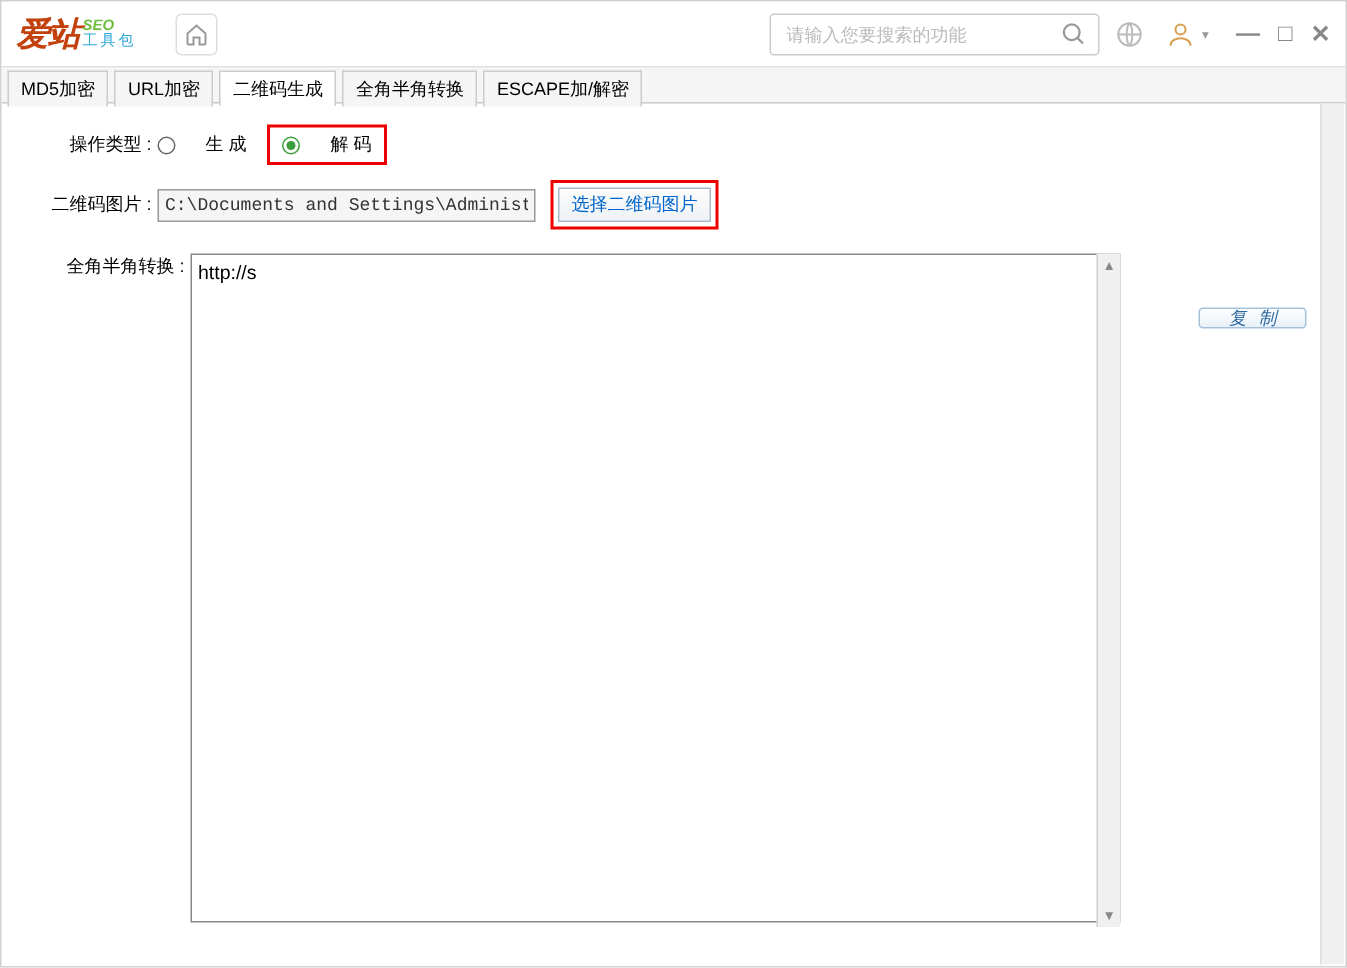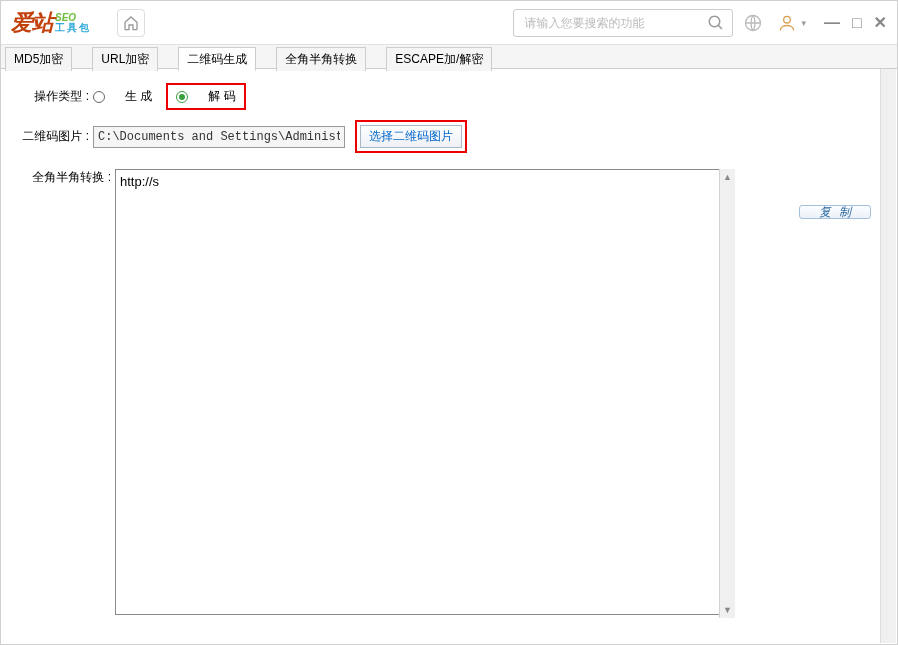--- a/index.html
+++ b/index.html
@@ -3,36 +3,36 @@
 <meta charset="utf-8">
 <style>
   * { box-sizing: border-box; margin: 0; padding: 0; }
   body { font-family: "Microsoft YaHei", SimSun, sans-serif; font-size: 12px; background: #fff; width: 898px; height: 645px; overflow: hidden; border: 1px solid #d0d0d0; position: relative; }
   
   .titlebar { height: 44px; display: flex; align-items: center; padding: 0 10px; background: #fff; border-bottom: 1px solid #e0e0e0; position: relative; }
   .logo { display: flex; align-items: center; margin-right: 20px; }
   .logo-text { font-size: 22px; font-weight: bold; color: #c2410c; font-style: italic; letter-spacing: -1px; }
   .logo-sub { font-size: 10px; margin-left: 2px; line-height: 10px; }
   .logo-seo { color: #6fbf3f; font-weight: bold; font-style: italic; }
-  .logo-box { color: #2ea8d8; font-weight: bold; letter-spacing: 2px; }
+  .logo-box { color: #2ea8d8; font-weight: normal; letter-spacing: 2px; }
   .home-btn { width: 28px; height: 28px; border: 1px solid #ddd; border-radius: 4px; display: flex; align-items: center; justify-content: center; color: #999; cursor: pointer; margin-left: 6px; }
   .search-wrap { margin-left: auto; margin-right: 10px; position: relative; }
   .search-input { width: 220px; height: 28px; border: 1px solid #ccc; border-radius: 3px; padding: 0 30px 0 10px; font-size: 12px; color: #333; }
   .search-input::placeholder { color: #bbb; }
   .search-icon { position: absolute; right: 8px; top: 5px; color: #999; }
   .title-icons { display: flex; align-items: center; gap: 14px; margin-right: 10px; }
   .title-icons .ic { color: #bbb; cursor: pointer; }
   .win-controls { display: flex; align-items: center; gap: 12px; margin-left: 8px; }
   .win-controls span { color: #888; font-size: 16px; font-weight: bold; cursor: pointer; }
   
   .tabbar { display: flex; height: 24px; background: #f5f5f5; border-bottom: 1px solid #ccc; padding-left: 4px; }
-  .tab { padding: 0 8px; height: 24px; line-height: 22px; border: 1px solid #ccc; border-bottom: none; background: #f5f5f5; margin-right: 20px; margin-top: 1px; font-size: 12px; cursor: pointer; position: relative; top: 1px; }
+  .tab { padding: 0 8px; height: 24px; line-height: 22px; border: 1px solid #ccc; border-bottom: none; background: #f5f5f5; margin-right: 4px; margin-top: 1px; font-size: 12px; cursor: pointer; position: relative; top: 1px; }
   .tab.active { background: #fff; border-bottom: 1px solid #fff; }
   
-  .content { padding: 14px 26px 10px 10px; position: relative; }
+  .content { padding: 14px 26px 10px 10px; position: relative; margin-left: 12px; }
   .row { display: flex; align-items: center; margin-bottom: 10px; }
   .label { width: 78px; text-align: right; margin-right: 4px; font-size: 12px; }
   .radio-grp { display: flex; align-items: center; gap: 14px; }
   .radio-opt { display: flex; align-items: center; gap: 20px; cursor: pointer; }
   .radio-circle { width: 12px; height: 12px; border: 1px solid #666; border-radius: 50%; display: flex; align-items: center; justify-content: center; }
   .radio-dot { width: 6px; height: 6px; border-radius: 50%; }
   .radio-opt.checked .radio-dot { background: #3a9f3a; }
   .radio-opt.checked .radio-circle { border-color: #3a9f3a; }
   .red-box { border: 2px solid #e00; padding: 3px 8px; }
   

